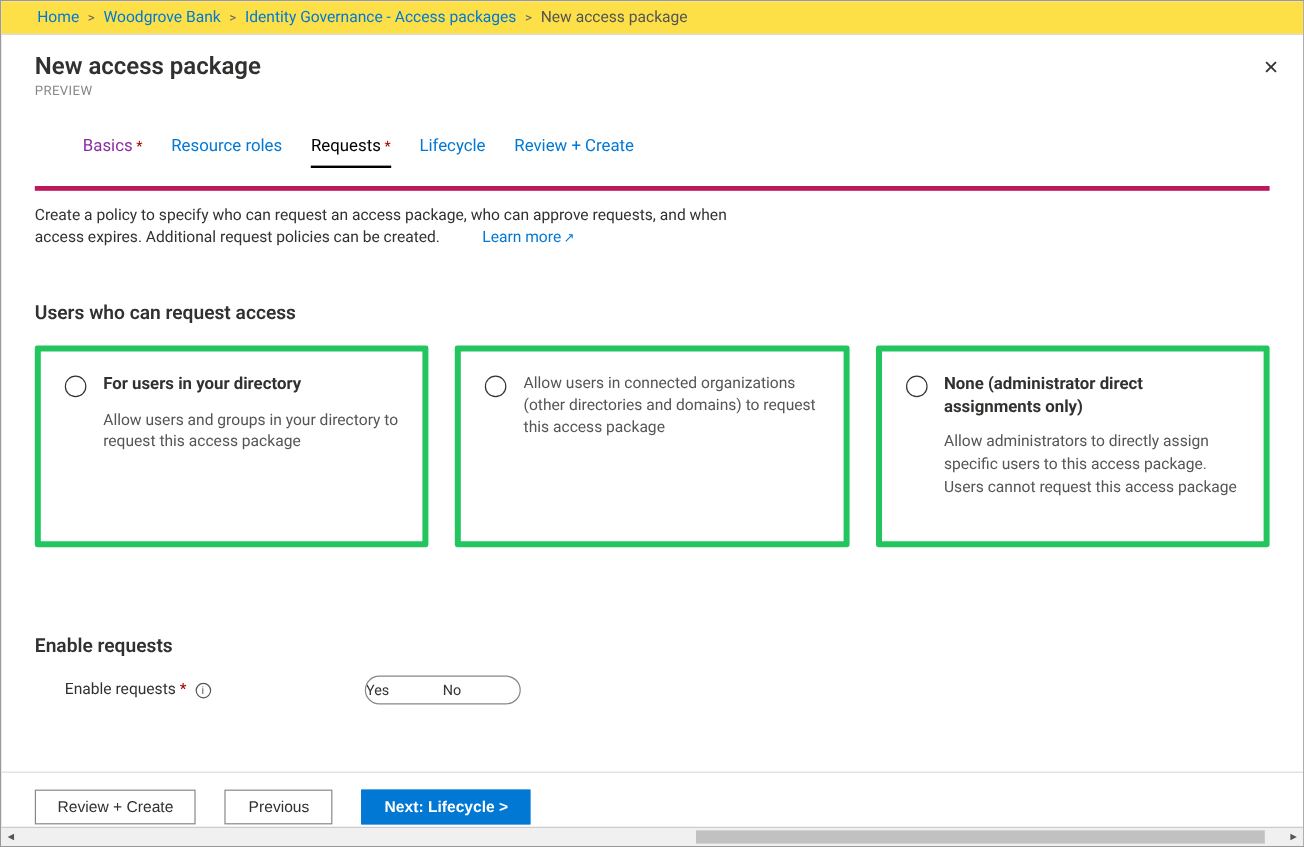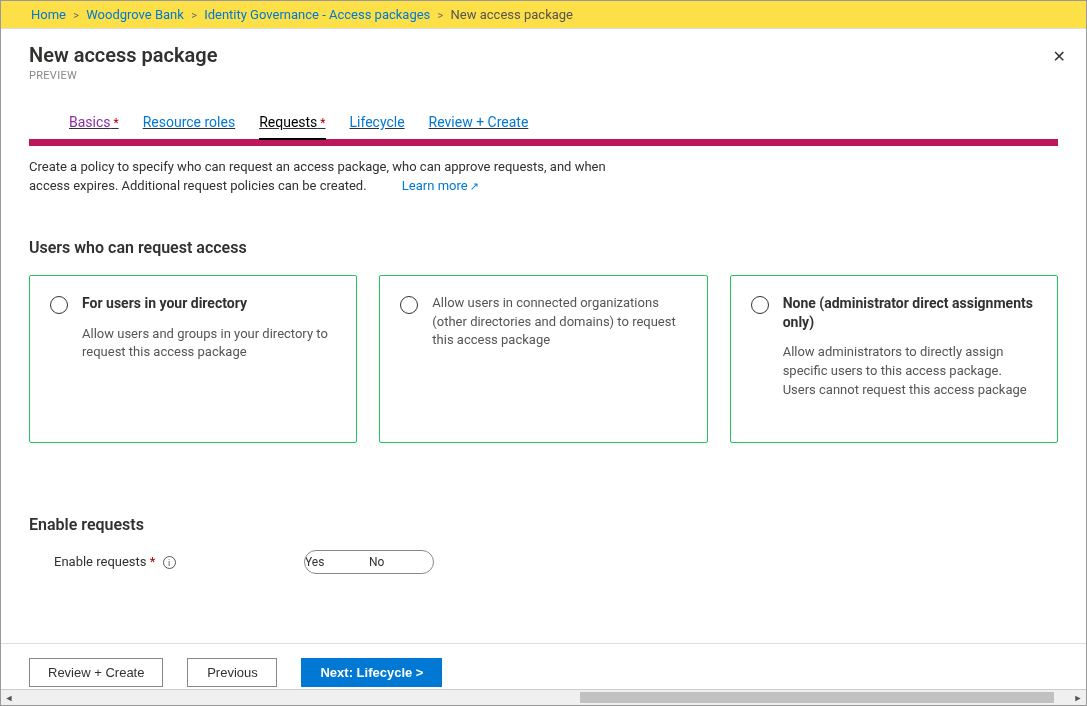--- a/index.html
+++ b/index.html
@@ -28,45 +28,44 @@
     position: relative;
   }
   .header h1 { font-size: 20px; font-weight: 600; }
   .header .subtitle { font-size: 11px; color: #888; letter-spacing: 0.3px; margin-top: 2px; }
   .close-btn {
     position: absolute; right: 20px; top: 18px;
     font-size: 16px; cursor: pointer; color: #333; background: none; border: none;
   }
   .tabs {
     display: flex; gap: 24px;
-    padding: 26px 40px 0 40px;
-    border-bottom: 7px solid #be185d;
+    padding: 26px 40px 16px 40px;
+    border-bottom: 4px solid #be185d;
     margin: 0 28px;
-    text-decoration: underline;
   }
   .tab {
     padding: 0 0 8px 0;
     font-size: 14px;
     color: #0078d4;
     cursor: pointer;
     border-bottom: 2px solid transparent;
     margin-bottom: -1px;
   }
   .tab.required::after { content: " *"; color: #a80000; font-size: 12px; }
   .tab.basics { color: #8a2da5; }
   .tab.active { color: #000; border-bottom-color: #000; font-weight: 400; }
   .content { padding: 12px 28px 20px 28px; }
   .description { font-size: 13px; color: #323130; max-width: 620px; line-height: 1.45; }
   .description a { color: #0078d4; text-decoration: none; padding-left: 32px; }
   .ext-icon { font-size: 11px; margin-left: 2px; color: #0078d4; }
   .section-heading { font-size: 16px; font-weight: 600; margin-top: 42px; margin-bottom: 18px; }
   .cards { display: flex; gap: 22px; }
   .card {
     flex: 1;
-    border: 1px solid #22c55e;
+    border: 5px solid #22c55e;
     border-radius: 2px;
     padding: 18px 20px 26px 20px;
     min-height: 168px;
     cursor: pointer;
     display: flex;
   }
   .card .radio {
     width: 18px; height: 18px; border: 1px solid #333; border-radius: 50%;
     flex: 0 0 18px; margin-right: 14px; margin-top: 2px;
   }

